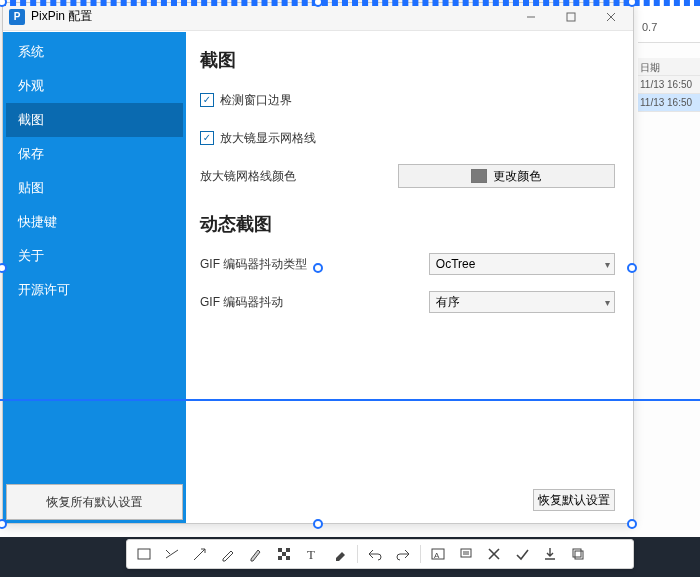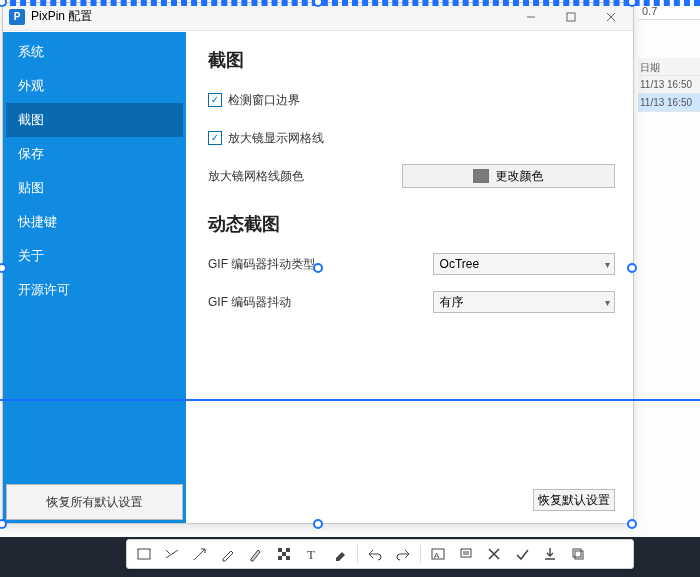--- a/index.html
+++ b/index.html
@@ -1,35 +1,35 @@
 <!DOCTYPE html>
 <html><head>
 <meta charset="utf-8">
 <style>
   * { box-sizing: border-box; margin: 0; padding: 0; }
   html, body { width: 700px; height: 577px; overflow: hidden; font-family: "Microsoft YaHei", Arial, sans-serif; font-size: 12px; background: #e8e8e8; }
   .canvas { position: relative; width: 700px; height: 577px; background: #fdfdfd; }
 
   
-  .bg-strip { position: absolute; right: 0; top: 0; width: 62px; height: 20px; background: #fff; border-bottom: 1px solid #ddd; font-size: 11px; color: #555; padding: 5px 4px; }
+  .bg-strip { position: absolute; right: 0; top: 0; width: 62px; height: 28px; background: #fff; border-bottom: 1px solid #ddd; font-size: 11px; color: #555; padding: 21px 4px; }
   .bg-row { position: absolute; right: 0; width: 62px; height: 18px; background: #f4f4f4; font-size: 10px; color: #555; padding: 3px 2px; border-bottom: 1px solid #e5e5e5; }
   .bg-row.hl { background: #cfe6ff; }
 
   
   .win {
     position: absolute; left: 2px; top: 2px; width: 632px; height: 522px;
     background: #fff; border: 1px solid #c9c9c9; box-shadow: 0 3px 10px rgba(0,0,0,.12);
   }
   .titlebar { display: flex; align-items: center; height: 28px; background: #f6f6f6; border-bottom: 1px solid #e6e6e6; padding: 0 2px 0 6px; }
   .titlebar .logo { width: 16px; height: 16px; background: #1976d2; color: #fff; font-size: 10px; font-weight: bold; display: flex; align-items: center; justify-content: center; border-radius: 2px; margin-right: 6px; }
   .titlebar .title { flex: 1; color: #000000; }
   .winbtn { width: 40px; height: 26px; display: flex; align-items: center; justify-content: center; color: #666; cursor: pointer; }
   .winbtn svg { width: 12px; height: 12px; }
 
-  .content { position: absolute; top: 29px; left: 0; right: 0; bottom: 0; display: flex; gap: 8px; }
+  .content { position: absolute; top: 29px; left: 0; right: 0; bottom: 0; display: flex; }
 
   .sidebar { width: 183px; background: #108be2; color: #fff; display: flex; flex-direction: column; padding: 3px; }
   .nav { flex: 1; }
   .nav-item { padding: 8px 12px; font-size: 13px; cursor: pointer; }
   .nav-item.active { background: #0a6ab0; }
   .reset-all { margin-top: auto; }
   .btn-reset { width: 100%; height: 36px; background: #f4f4f4; border: 1px solid #b8b8b8; color: #333; font-size: 12px; cursor: pointer; }
 
   .main { flex: 1; padding: 14px 18px 10px 14px; overflow: auto; position: relative; }
   .section-title { font-size: 18px; font-weight: bold; color: #222; margin: 2px 0 14px 0; }

